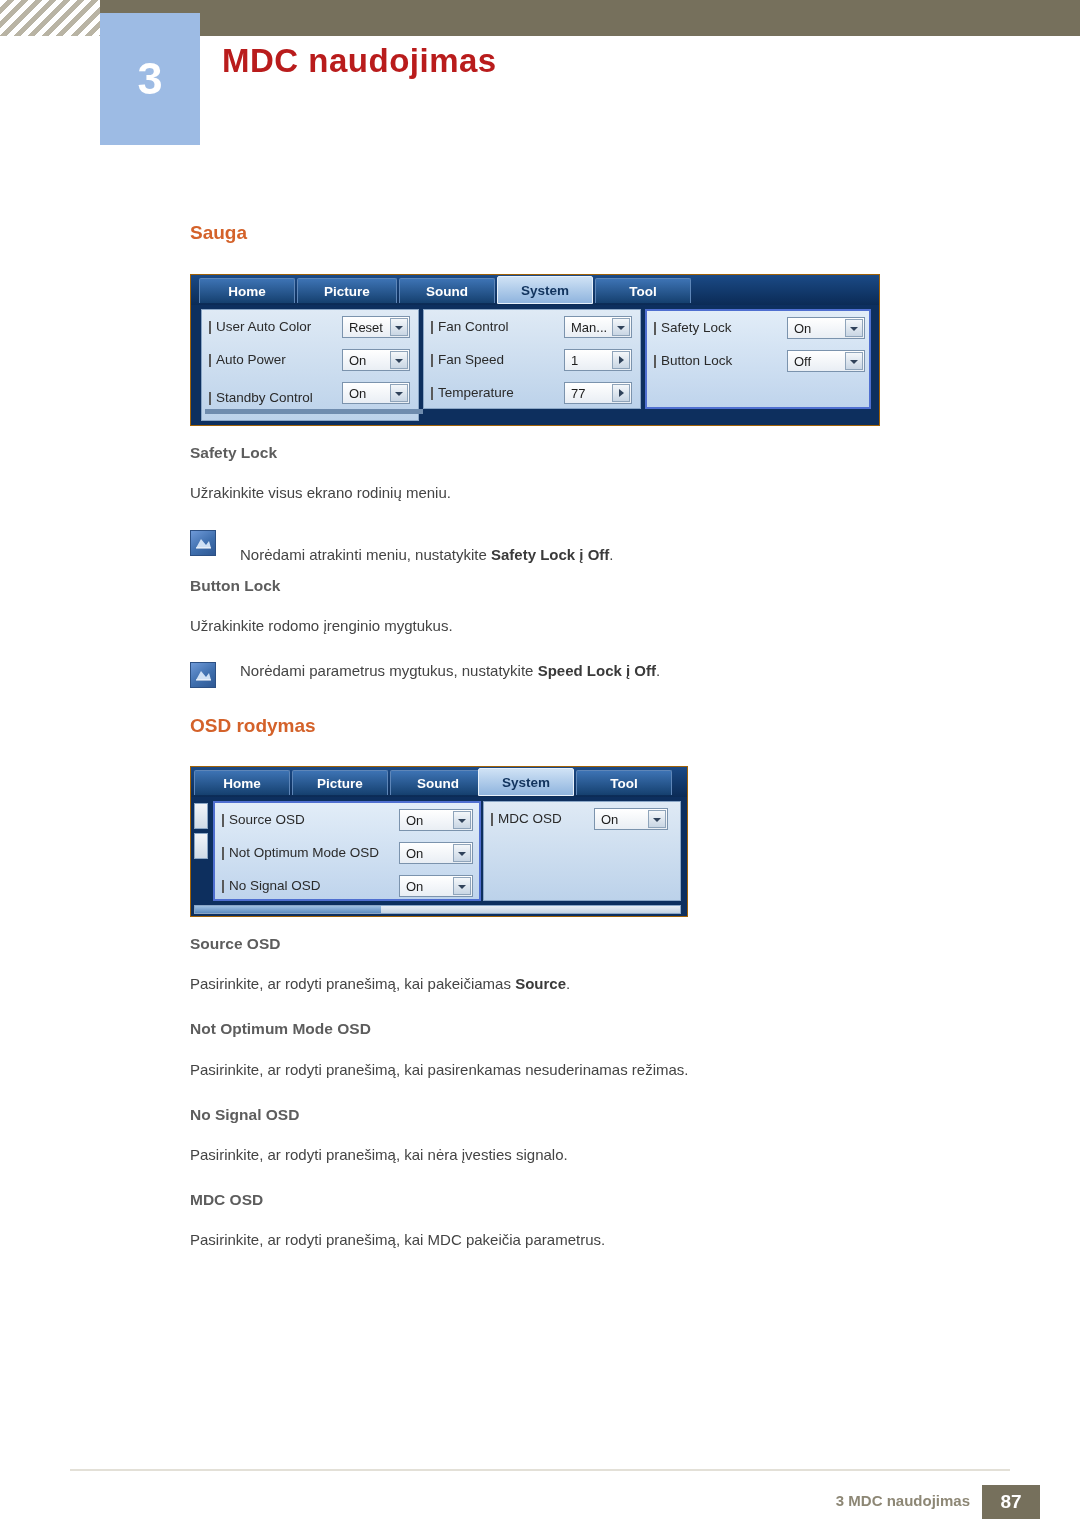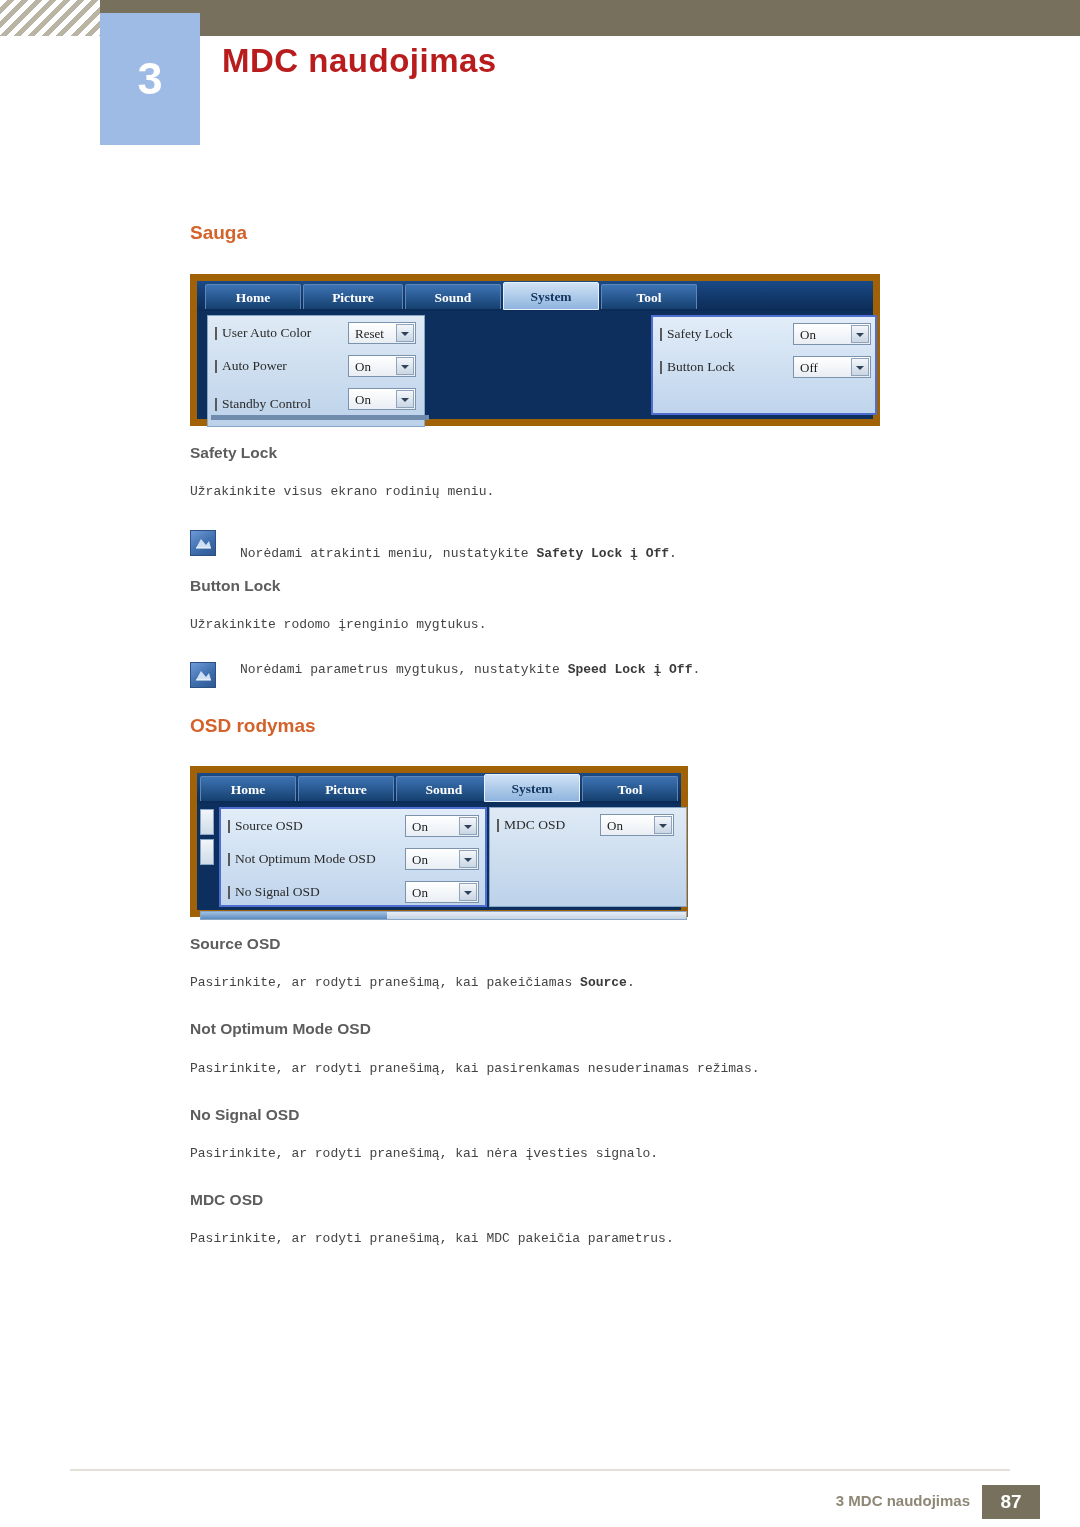--- a/index.html
+++ b/index.html
@@ -65,42 +65,40 @@
   }
   .sub-head {
     position: absolute;
     color: #5d5d5d;
     font-size: 15.5px;
     font-weight: bold;
   }
   .body-text {
     position: absolute;
     color: #444444;
-    font-size: 13px;
-    font-family: Liberation Mono, monospace;
+    font-size: 15px;
   }
   .body-text b { font-weight: bold; color: #3a3a3a; }
 
   
   .note-icon {
     position: absolute;
     width: 26px; height: 26px;
     background: linear-gradient(145deg, #6f9ad8 0%, #3f6fae 55%, #2f5893 100%);
     border: 1px solid #2c5084;
     box-sizing: border-box;
   }
   .note-icon svg { position:absolute; left:4px; top:5px; }
 
   
   .mdc {
     position: absolute;
     background: #0d2f5e;
-    border: 7px solid #a16207;
-    box-sizing: border-box;
-    font-family: Liberation Serif, serif;
+    border: 1px solid #a16207;
+    box-sizing: border-box;
   }
   .mdc-tabs {
     position: absolute;
     left: 0; top: 0;
     height: 30px;
     width: 100%;
     background: linear-gradient(#1b4a86, #0b2b56);
   }
   .mdc-tab {
     position: absolute;
@@ -283,20 +281,43 @@
     <div class="row-label" style="left:14px; top:80px;text-align:center;">Standby Control</div>
     <div class="combo" style="left:140px; top:72px; width:68px;">
       <span class="val">On</span>
       <span class="btn">
           <span class="caret"></span>
         </span>
     </div>
   </div>
   <div class="mdc-shadow" style="left:14px; top:134px; width:218px; height:5px;"></div>
 
+  <div class="mdc-panel" style="left:232px; top:34px; width:218px; height:100px;">
+    <div class="row-label" style="left:14px; top:9px;">Fan Control</div>
+    <div class="combo" style="left:140px; top:6px; width:68px;">
+      <span class="val">Man...</span>
+      <span class="btn">
+          <span class="caret"></span>
+        </span>
+    </div>
+    <div class="row-label" style="left:14px; top:42px;">Fan Speed</div>
+    <div class="combo" style="left:140px; top:39px; width:68px;">
+      <span class="val">1</span>
+      <span class="btn">
+          <span class="tri-r"></span>
+        </span>
+    </div>
+    <div class="row-label" style="left:14px; top:75px;">Temperature</div>
+    <div class="combo" style="left:140px; top:72px; width:68px;">
+      <span class="val">77</span>
+      <span class="btn">
+          <span class="tri-r"></span>
+        </span>
+    </div>
+  </div>
 
   <div class="mdc-panel sel" style="left:454px; top:34px; width:226px; height:100px;">
     <div class="row-label" style="left:14px; top:9px;">Safety Lock</div>
     <div class="combo" style="left:140px; top:6px; width:78px;">
       <span class="val">On</span>
       <span class="btn">
           <span class="caret"></span>
         </span>
     </div>
     <div class="row-label" style="left:14px; top:42px;">Button Lock</div>

